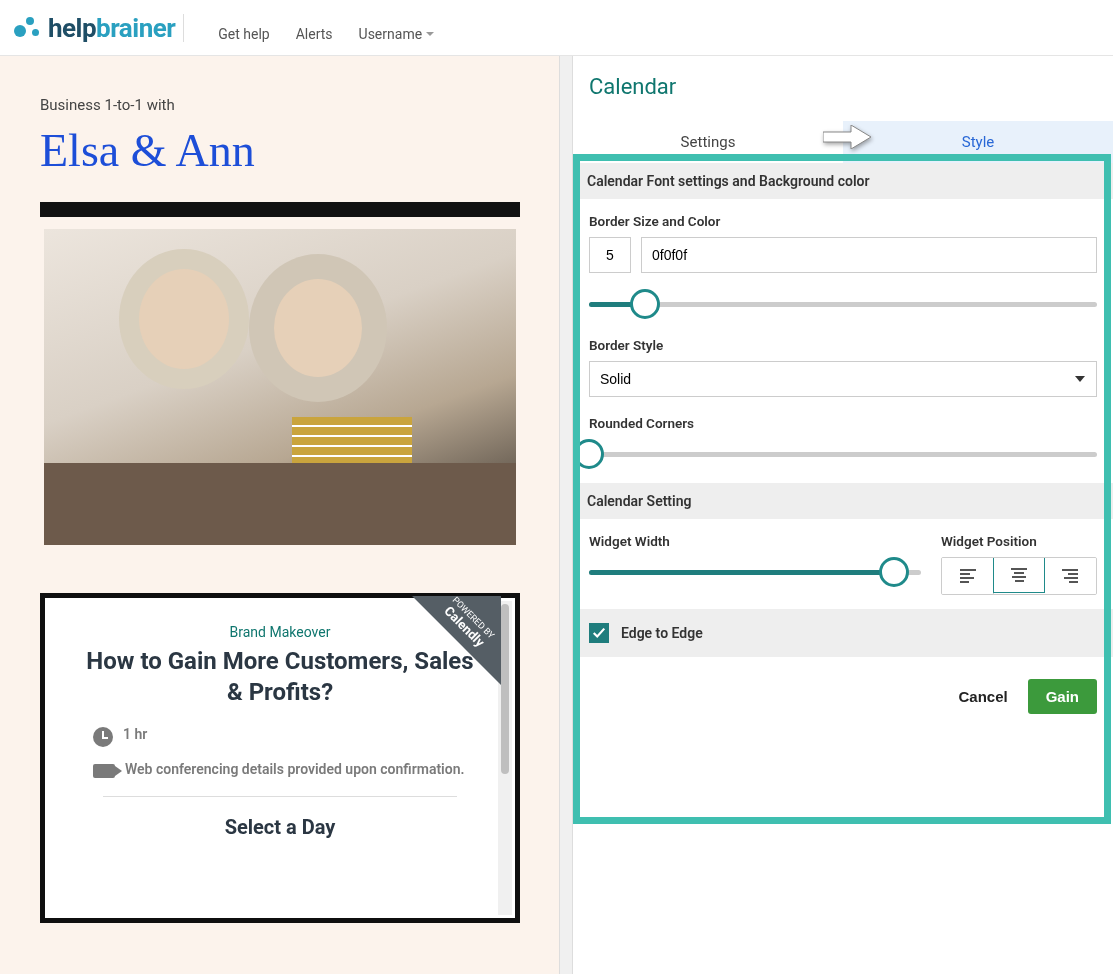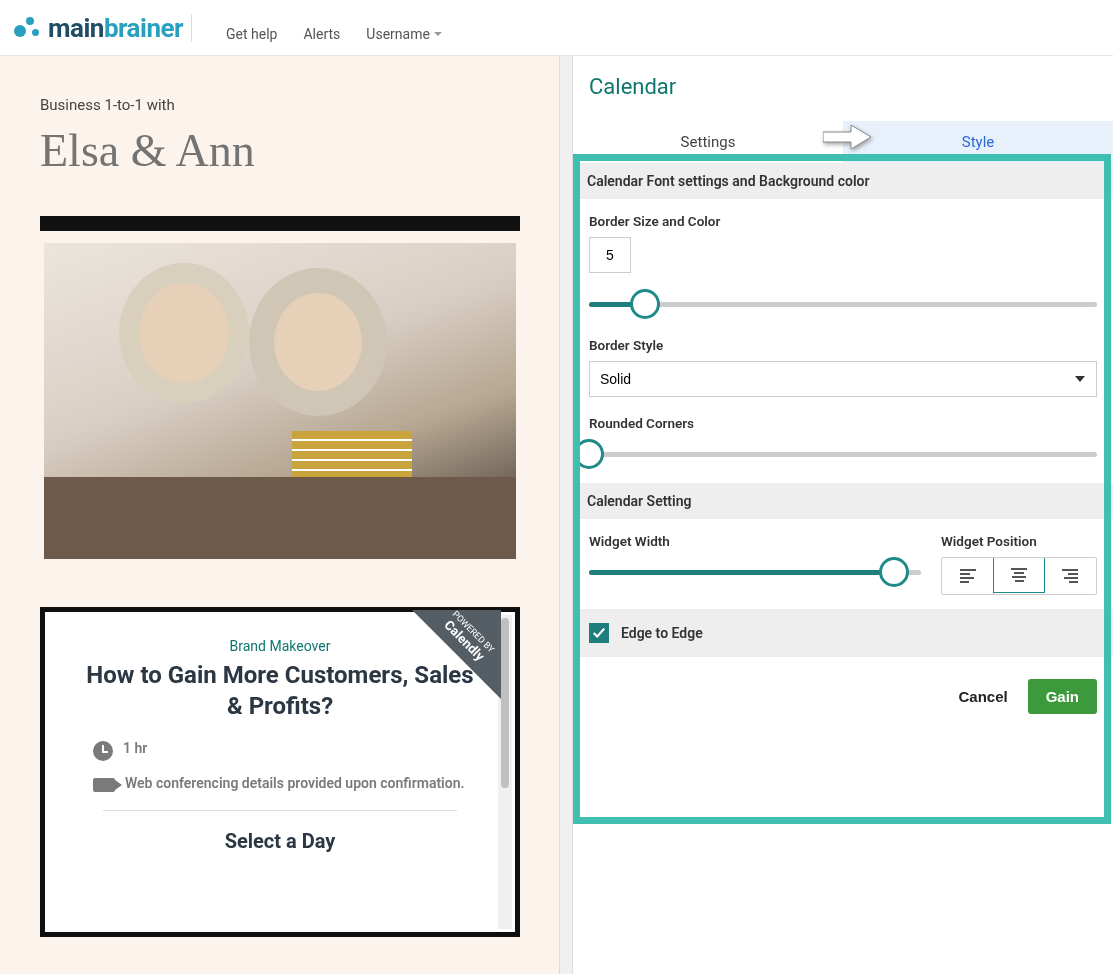--- a/index.html
+++ b/index.html
@@ -41,21 +41,21 @@
   .vr { width:1px; height:28px; background:#ddd; margin:0 8px; }
 
   
   .layout { display:flex; height:calc(974px - 56px); }
   .canvas-col { width:559px; background:#fcf3ec; overflow:hidden; padding:40px 40px 0 40px; position:relative; }
   .divider-col { width:14px; background:#f0f0f0; border-left:1px solid #ddd; border-right:1px solid #ddd; }
   .panel-col { flex:1; min-width:0; background:#fff; position:relative; }
 
   
   .biz-label { color:#444; font-size:15px; margin-bottom:10px; }
-  .biz-title { font-family: "Didot", "Bodoni MT", Georgia, serif; font-size:46px; font-weight:500; color:#737373; margin-bottom:39px; }
+  .biz-title { font-family: "Didot", "Bodoni MT", Georgia, serif; font-size:46px; font-weight:500; color:#1d4ed8; margin-bottom:25px; }
   .black-bar { height:15px; background:#111; width:480px; margin-bottom:12px; }
   .photo-box {
     width:472px; height:316px; margin-left:4px; margin-bottom:48px;
     background: linear-gradient(160deg, #ece5dd 0%, #d9d0c5 40%, #b7a792 65%, #352e28 100%);
     position:relative; overflow:hidden;
   }
   
   .photo-box::before, .photo-box::after { content:""; position:absolute; border-radius:50%; }
   .photo-box::before {  width:90px; height:100px; left:95px; top:40px; background:#e6d0b8; box-shadow:0 0 0 20px #d8cfbd; }
   .photo-box::after {  width:88px; height:98px; left:230px; top:50px; background:#e6d0b8; box-shadow:0 0 0 25px #d0c6b6; }
@@ -154,21 +154,21 @@
 <body>
 
 <div class="topbar">
   <div class="logo">
     <div class="logo-dots">
       <span class="dot1"></span>
         <span class="dot2"></span>
         <span class="dot3"></span>
     </div>
     <span class="logo-text">
-      <span class="logo-main">main</span><span class="logo-brain">brainer</span>
+      <span class="logo-main">help</span><span class="logo-brain">brainer</span>
     </span>
   </div>
   <div class="nav-right">
     <div class="vr"></div>
     <div class="nav-item">Get help</div>
     <div class="nav-item">Alerts</div>
     <div class="nav-item">
       <span>Username</span>
         <span class="caret"></span>
     </div>
@@ -224,20 +224,21 @@
       </svg>
     </div>
 
     <div class="highlight-frame"></div>
 
     <div class="section-head">Calendar Font settings and Background color</div>
     <div class="section-body">
       <div class="field-label">Border Size and Color</div>
       <div class="row">
         <input class="input-sm" value="5" style="">
+        <input class="input-lg" value="0f0f0f" style="">
       </div>
       <div class="slider">
         <div class="slider-track"></div>
         <div class="slider-fill" id="fill-border" style="width: 11%;"></div>
         <div class="slider-thumb" id="thumb-border" style="left: calc(11% - 15px);"></div>
       </div>
 
       <div class="field-label" style="margin-top:18px">Border Style</div>
       <div class="select-wrap">
         <select class="select">

